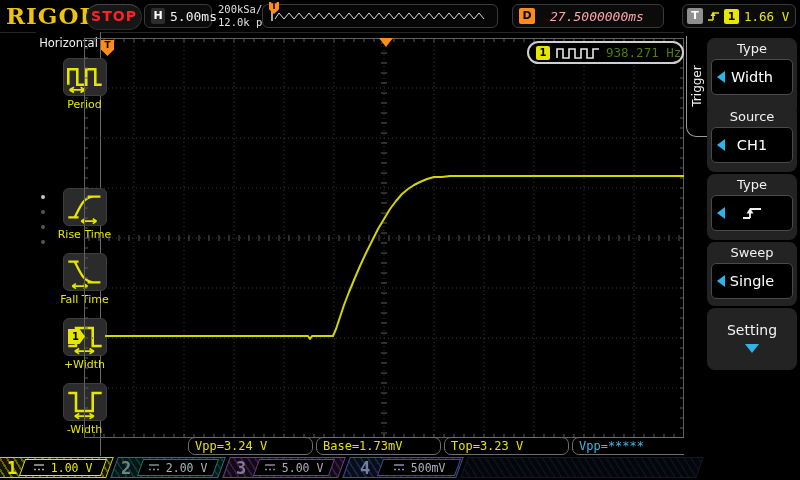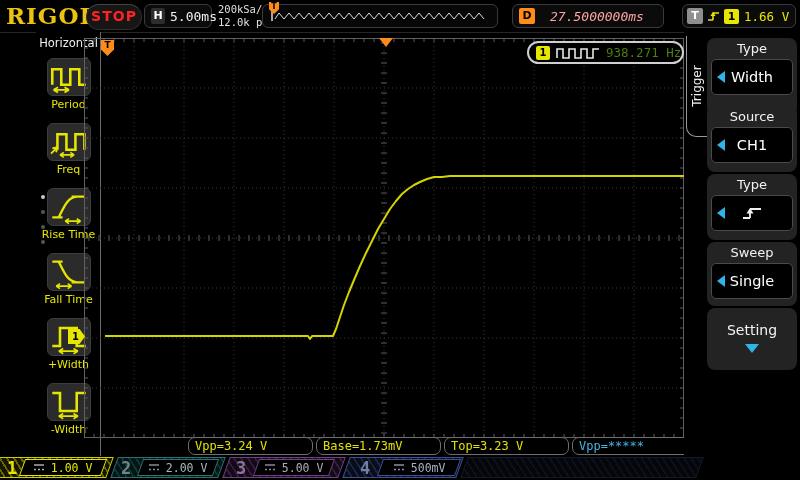--- a/index.html
+++ b/index.html
@@ -31,21 +31,21 @@
   #d-box .val{color:#fca5a5;font-size:13px;margin-left:10px;font-style:italic;}
   #t-box{left:682px;width:114px;padding:0 4px;gap:3px;}
   #t-box .t-badge{background:#8f8f8f;color:#fff;}
   #t-box .ch-badge{background:#e6e600;color:#000;width:15px;height:15px;line-height:15px;}
   #t-box .val{color:#e6e600;font-size:12.5px;margin-left:2px;}
 
   
   #sidebar{position:absolute;left:0;top:32px;width:65px;height:424px;background:#000;
         border-right:1px solid #6a6a6a;box-sizing:border-box;margin-left:36px;}
   #sidebar-title{position:absolute;left:0;top:4px;width:65px;text-align:center;color:#f0f0f0;font-size:11.5px;}
-  .sb-item{position:absolute;left:0;width:65px;text-align:center;}
+  .sb-item{position:absolute;left:16px;width:65px;text-align:center;}
   .sb-icon{display:block;margin:0 auto;width:44px;height:38px;background:#2b2b2b;border:1px solid #3d3d3d;
         border-radius:6px;box-sizing:border-box;}
   .sb-label{display:block;margin-top:2px;color:#e6e600;font-size:11px;white-space:nowrap;}
   .page-dots{position:absolute;left:5px;top:163px;}
   .page-dots i{display:block;width:4px;height:4px;border-radius:50%;background:#555;margin-bottom:11px;}
   .page-dots i:first-child{background:#c8c8c8;}
 
   
   #grid-svg{position:absolute;left:84px;top:38px;}
   #freq-counter{position:absolute;left:527px;top:41px;width:157px;height:23px;background:#000;
@@ -154,28 +154,20 @@
     <div id="sidebar-title">Horizontal</div>
 
     <div class="sb-item" style="top:26px">
       <svg class="sb-icon" viewBox="0 0 32 28">
         <path d="M3 20 V8 H10 V20 H17 V8 H24 V20 H29" stroke="#e6e600" stroke-width="2" fill="none"></path>
         <path d="M4 24 H16 M4 24 l3.5 -2 m-3.5 2 l3.5 2 M16 24 l-3.5 -2 m3.5 2 l-3.5 2" stroke="#e6e600" stroke-width="1.4" fill="none"></path>
       </svg>
       <span class="sb-label">Period</span>
     </div>
 
-    <div class="sb-item" style="top:91px">
-      <svg class="sb-icon" viewBox="0 0 32 28">
-        <path d="M7 20 V8 H14 V20 H21 V8 H28 V20" stroke="#e6e600" stroke-width="2" fill="none"></path>
-        <path d="M2 23 L7 18 M7 18 l-4 1 m4 -1 l-1 4" stroke="#e6e600" stroke-width="1.4" fill="none"></path>
-        <path d="M9 24 H20 M9 24 l3 -2 m-3 2 l3 2 M20 24 l-3 -2 m3 2 l-3 2" stroke="#e6e600" stroke-width="1.2" fill="none"></path>
-      </svg>
-      <span class="sb-label">Freq</span>
-    </div>
 
     <div class="sb-item" style="top:156px">
       <svg class="sb-icon" viewBox="0 0 32 28">
         <path d="M3 22 H11 M8 22 C13 12 15 7 22 6 M18 6 H28" stroke="#e6e600" stroke-width="1.8" fill="none"></path>
         <path d="M13 25 H25 M13 25 l3 -2 m-3 2 l3 2 M25 25 l-3 -2 m3 2 l-3 2" stroke="#e6e600" stroke-width="1.2" fill="none"></path>
       </svg>
       <span class="sb-label">Rise Time</span>
     </div>
 
     <div class="sb-item" style="top:221px">

